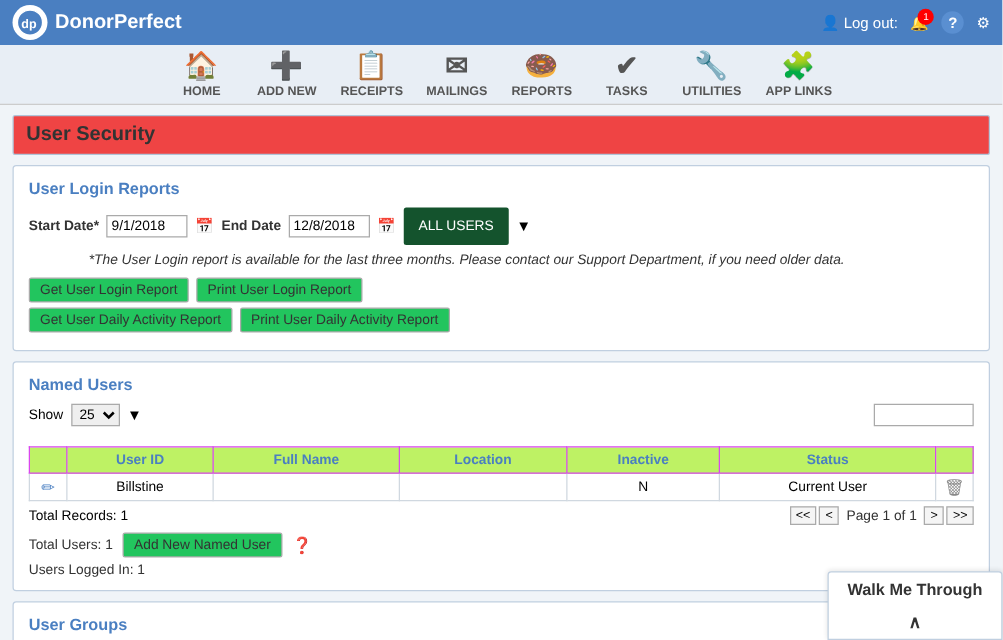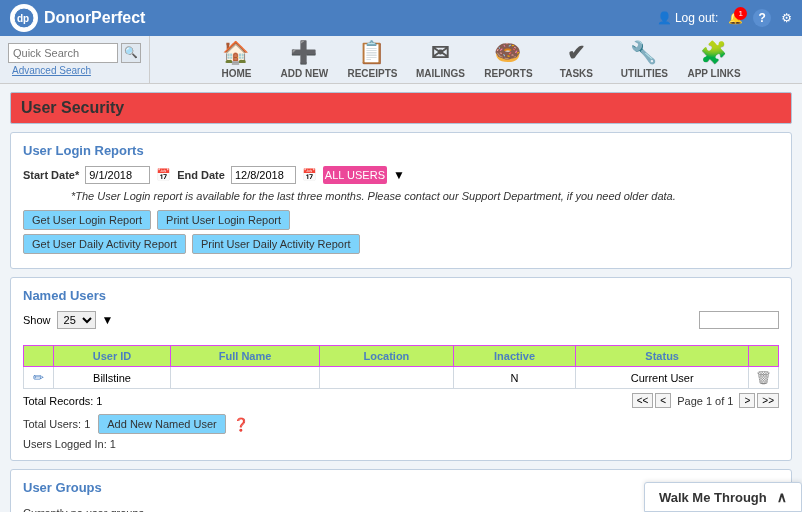--- a/index.html
+++ b/index.html
@@ -49,25 +49,25 @@
       font-size: 13px;
       font-weight: bold;
       margin-bottom: 8px;
     }
 
     
     .form-row { display: flex; align-items: center; gap: 6px; margin-bottom: 6px; flex-wrap: wrap; }
     .form-label { font-size: 11px; color: #333; font-weight: bold; }
     .date-input { border: 1px solid #aaa; height: 18px; width: 65px; font-size: 11px; padding: 1px 3px; }
     .cal-icon { font-size: 12px; cursor: pointer; }
-    .dropdown-btn { background: #ec4899; color: white; border: none; font-size: 11px; padding: 1px 2px; cursor: pointer; border-radius: 2px; height: 18px; }
+    .dropdown-btn { background: #14532d; color: white; border: none; font-size: 11px; padding: 1px 12px; cursor: pointer; border-radius: 2px; height: 30px; }
     .info-text { font-size: 11px; color: #333; font-style: italic; margin-bottom: 8px; margin-left: 48px; }
     .btn-row { display: flex; gap: 6px; margin-bottom: 4px; flex-wrap: wrap; }
     .action-btn {
-      background: #7dd3fc;
+      background: #22c55e;
       border: 1px solid #aaa;
       font-size: 11px;
       padding: 3px 8px;
       cursor: pointer;
       border-radius: 2px;
       color: #333;
     }
 
     
     .show-row { display: flex; align-items: center; gap: 6px; margin-bottom: 16px; justify-content: center; }
@@ -122,20 +122,21 @@
       align-items: center;
       padding: 6px 14px;
       font-size: 13px;
       font-weight: bold;
       color: #333;
       cursor: pointer;
       box-shadow: 0 -1px 4px rgba(0,0,0,0.1);
       gap: 10px;
       min-width: 140px;
       justify-content: space-between;
+      flex-direction: column;
     }
 
     
     #app-header {
       background: #4a7fc1;
       height: 36px;
       display: flex;
       align-items: center;
       justify-content: space-between;
       padding: 0 10px;
@@ -184,29 +185,20 @@
     <span style="cursor:pointer;position:relative;">
       🔔
       <span style="background:red;border-radius:50%;width:13px;height:13px;font-size:8px;color:white;display:inline-flex;align-items:center;justify-content:center;position:absolute;top:-4px;right:-4px;">1</span>
     </span>
     <span style="cursor:pointer;background:#5a8fd1;border-radius:50%;width:18px;height:18px;display:flex;align-items:center;justify-content:center;font-weight:bold;">?</span>
     <span style="cursor:pointer;">⚙</span>
   </div>
 </div>
 
 <div id="toolbar-area">
-  <div id="search-section">
-    <div id="search-row" style="display:flex;align-items:center;gap:3px;">
-      <input type="text" style="width: 110px; height: 20px; border: 1px solid rgb(170, 170, 170); padding: 2px 4px; font-size: 11px;" placeholder="Quick Search">
-      <button style="background:#e0e8f0;border:1px solid #aaa;width:20px;height:20px;cursor:pointer;font-size:11px;padding:0;">🔍</button>
-    </div>
-    <div>
-      <a style="color:#4a7fc1;font-size:10px;cursor:pointer;text-decoration:underline;margin-left:4px;">Advanced Search</a>
-    </div>
-  </div>
   <div id="nav-section">
   <div class="nav-item">
         <span class="nav-icon">🏠</span>
         <span>HOME</span>
       </div>
       <div class="nav-item">
         <span class="nav-icon">➕</span>
         <span>ADD NEW</span>
       </div>
       <div class="nav-item">

